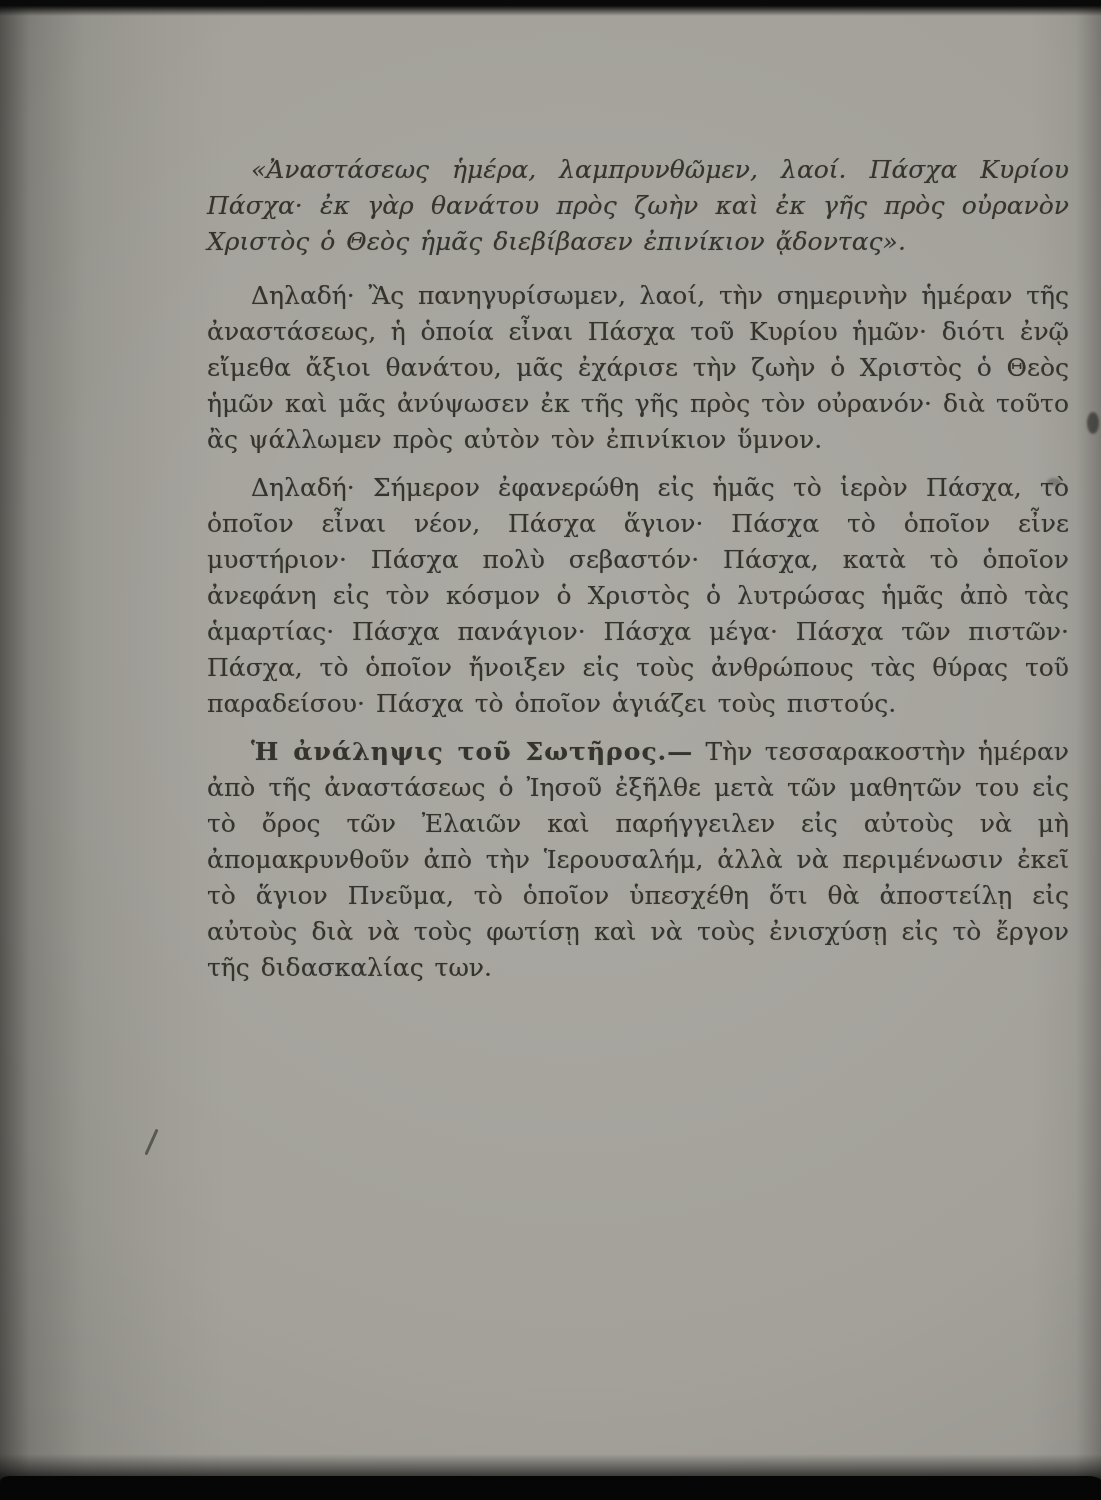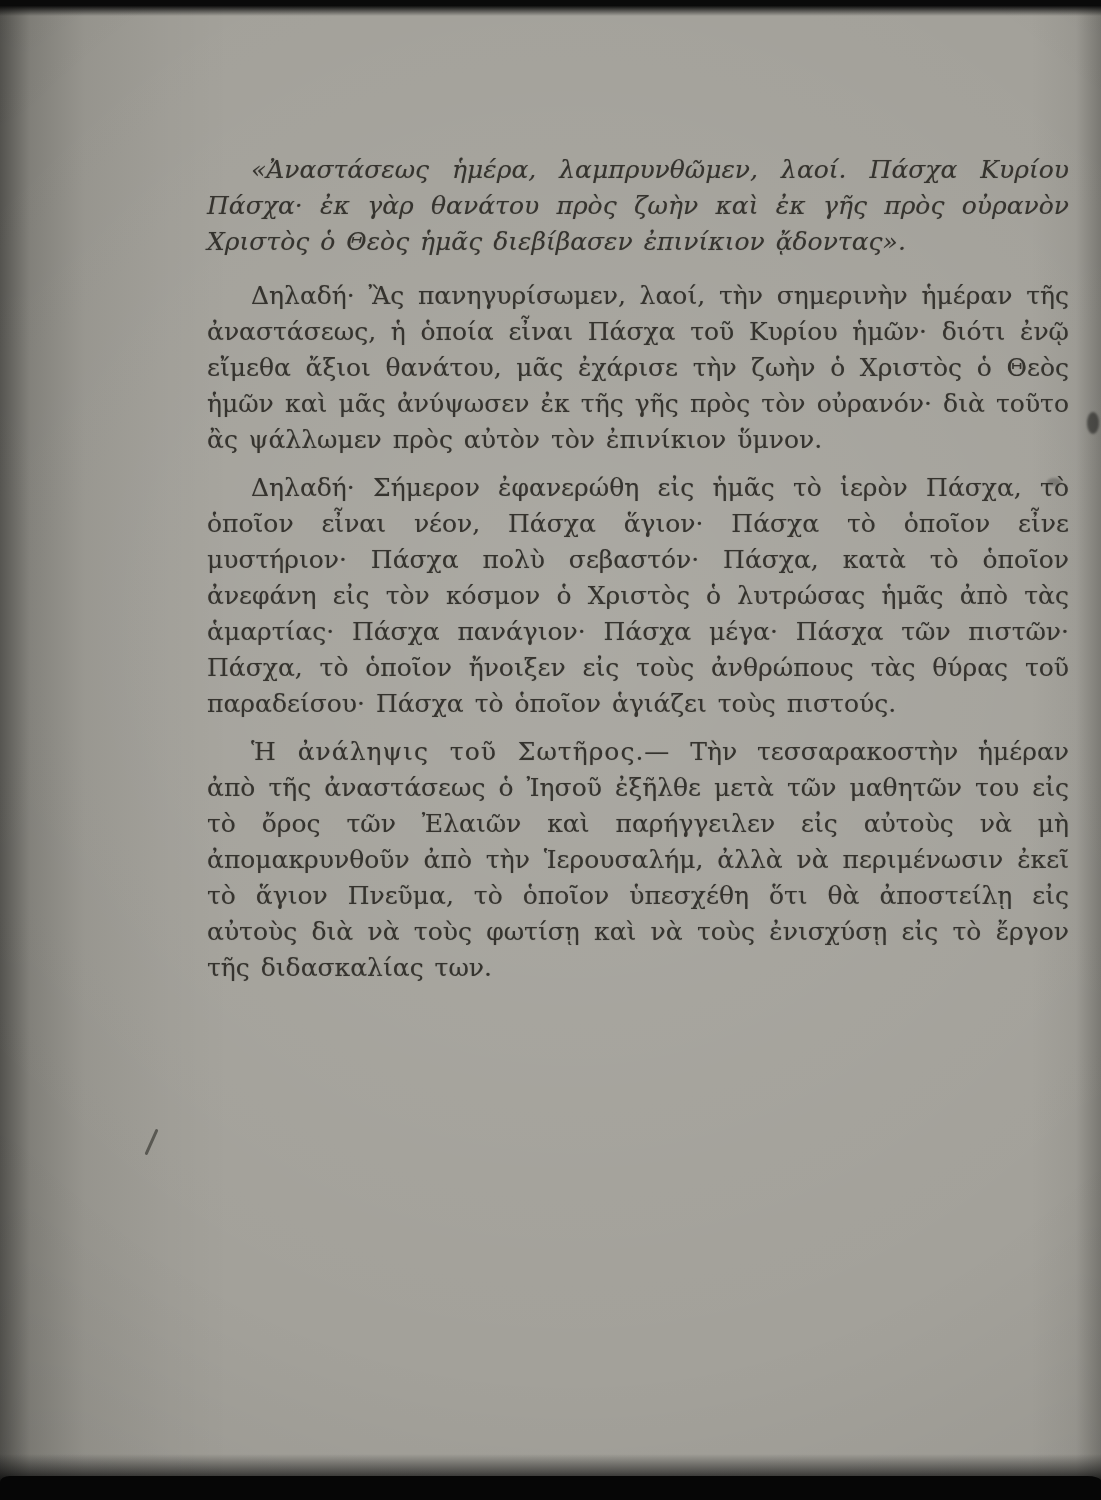--- a/index.html
+++ b/index.html
@@ -74,21 +74,21 @@
   }
   #text-block p {
     margin: 0 0 12px 0;
     text-indent: 44px;
   }
   #text-block p.quote {
     font-style: italic;
     margin: 2px 0 18px 0;
   }
   .section-lead {
-    font-weight: 400;
+    font-weight: 700;
     letter-spacing: 1px;
   }
 </style>
 </head>
 <body>
 
 <div id="scan-page">
 
   <div class="edge-top"></div>
 

